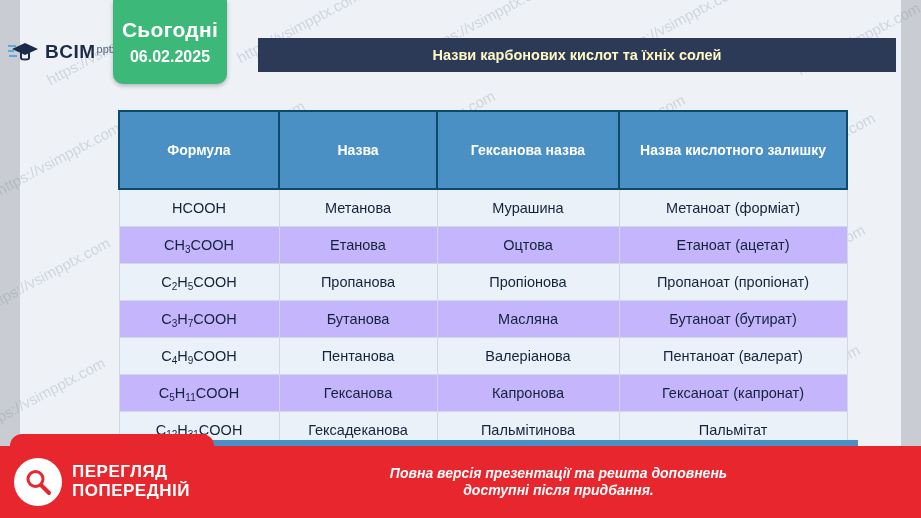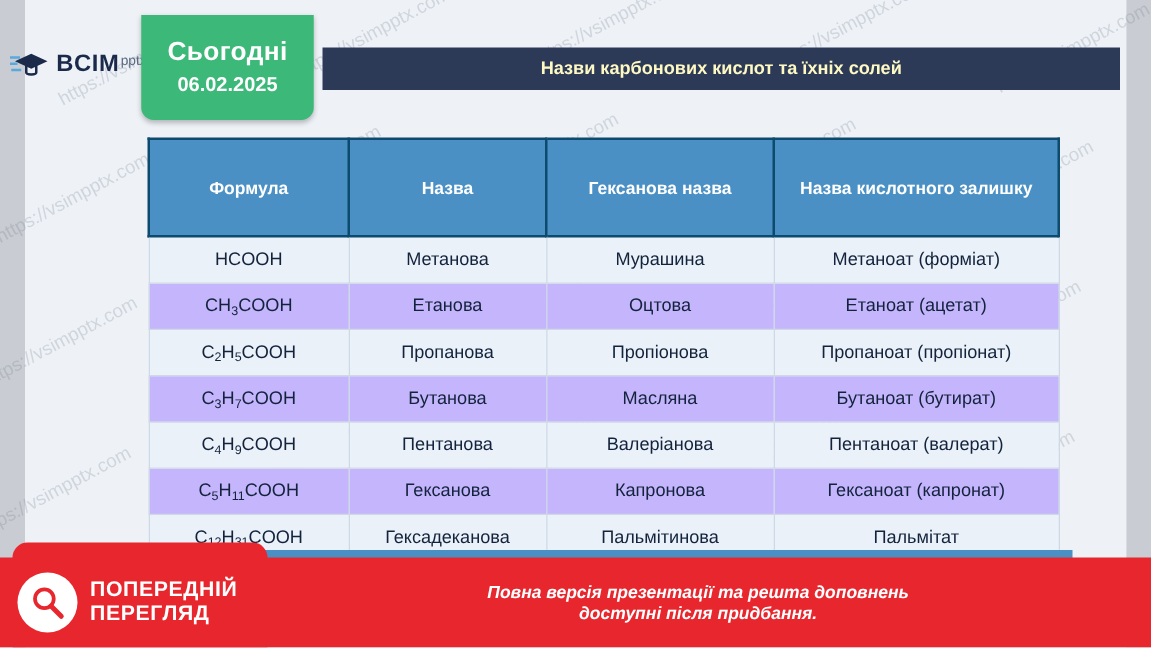--- a/index.html
+++ b/index.html
@@ -88,22 +88,22 @@
     font-size: 11px;
     color: #5a6a80;
     margin-top: 2px;
     margin-left: 1px;
   }
 
   
   .date-badge {
     position: absolute;
     left: 113px;
-    top: 12px;
-    width: 138px;
+    top: 0;
+    width: 114px;
     height: 84px;
     background: #3cb878;
     border-bottom-left-radius: 10px;
     border-bottom-right-radius: 10px;
     box-shadow: 0 2px 4px rgba(0,0,0,0.25);
     z-index: 14;
     display: flex;
     flex-direction: column;
     align-items: center;
     justify-content: center;
@@ -395,22 +395,22 @@
   <div class="preview-badge-box"></div>
   <div class="preview-banner">
     <div class="preview-left">
       <div class="magnifier">
         <svg width="30" height="30" viewBox="0 0 30 30" xmlns="http://www.w3.org/2000/svg">
           <circle cx="12.5" cy="12" r="7.5" fill="none" stroke="#e8262d" stroke-width="3"></circle>
           <line x1="18" y1="18" x2="26" y2="26" stroke="#e8262d" stroke-width="4" stroke-linecap="round"></line>
         </svg>
       </div>
       <div class="preview-label">
+        <div>ПЕРЕГЛЯД</div>
         <div>ПОПЕРЕДНІЙ</div>
-        <div>ПЕРЕГЛЯД</div>
       </div>
     </div>
     <div class="preview-right">
       <div>Повна версія презентації та решта доповнень</div>
       <div>доступні після придбання.</div>
     </div>
   </div>
 
 </div>
 

